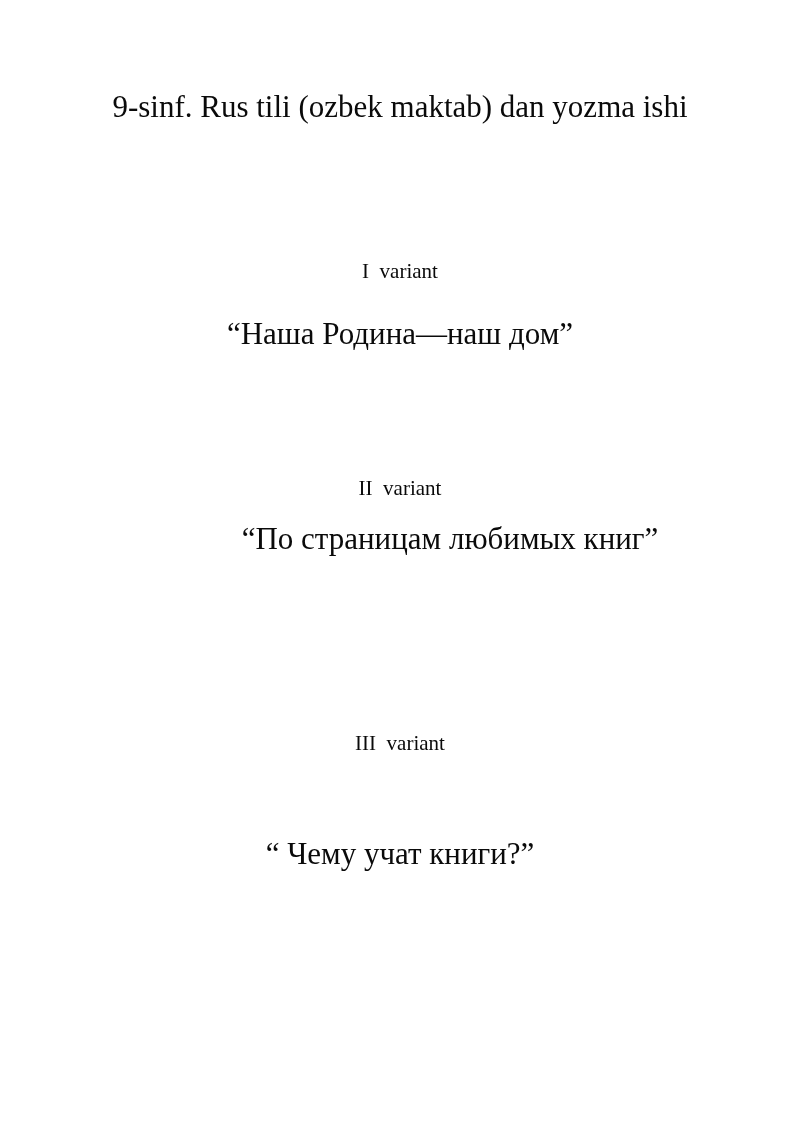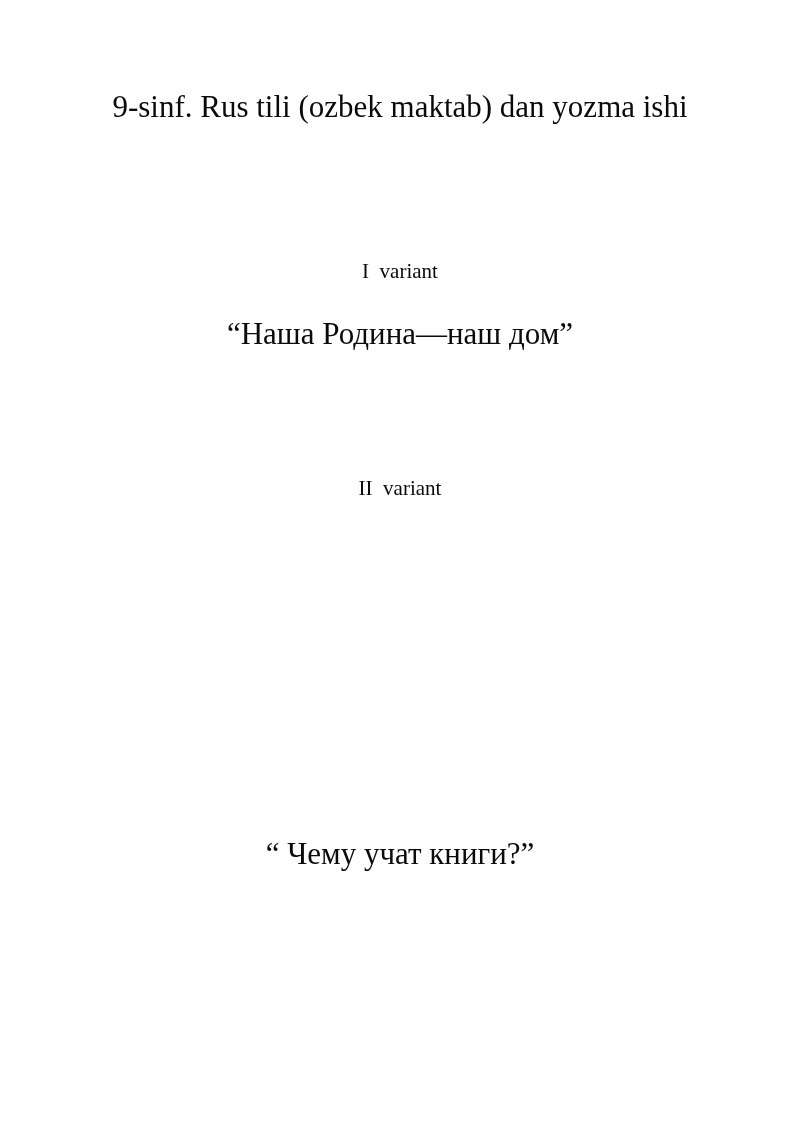--- a/index.html
+++ b/index.html
@@ -49,17 +49,19 @@
 <div class="page">
 
   <div class="line doc-title">9-sinf. Rus tili (ozbek maktab) dan yozma ishi</div>
 
   <div class="line variant-heading heading-1">I  variant</div>
 
   <div class="line variant-topic topic-1">“Наша Родина—наш дом”</div>
 
   <div class="line variant-heading heading-2">II  variant</div>
 
+  <div class="line variant-topic topic-2">“По страницам любимых книг”</div>
 
+  <div class="line variant-heading heading-3">III  variant</div>
 
   <div class="line variant-topic topic-3">“ Чему учат книги?”</div>
 
 </div>
 
 </body></html>

